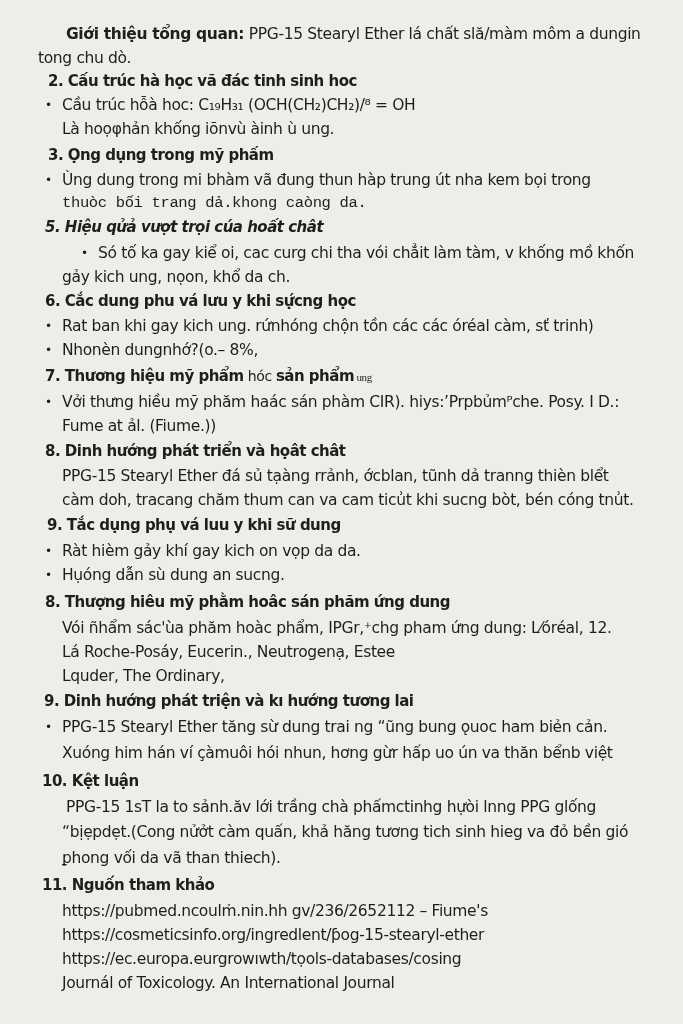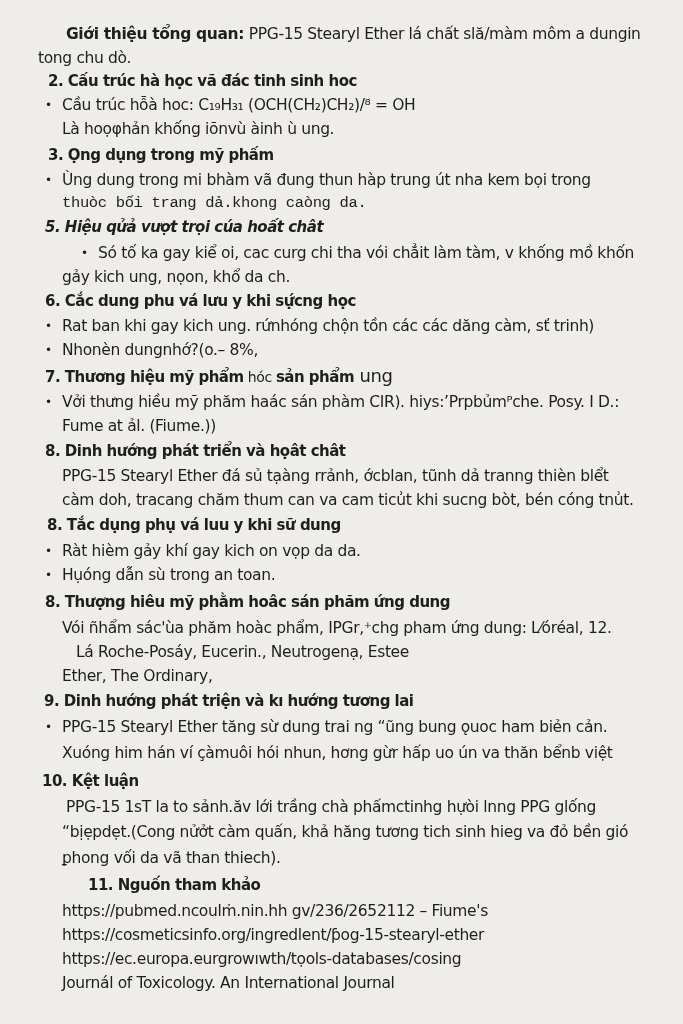--- a/index.html
+++ b/index.html
@@ -60,50 +60,50 @@
 
   <div class="line heading" style="left:48px; top:145px;">3. Ọng dụng trong mỹ phấm</div>
   <div class="line bullet" style="left:62px; top:170px;">Ùng dung trong mi bhàm vã đung thun hàp trung út nha  kem bọi trong</div>
   <div class="line" style="left:62px; top:193px;font-family:Liberation Mono, monospace;">thuòc bối trang dả.khong caòng da.</div>
 
   <div class="line heading" style="left:45px; top:217px;font-style:italic;">5. Hiệu qửả vượt trọi cúa hoất chât</div>
   <div class="line bullet" style="left:62px; top:243px;margin-left:36px;">Só  tố ka gay kiể oi, cac curg  chi tha vói chẳit làm tàm, v khống mồ khốn</div>
   <div class="line" style="left:62px; top:267px;">gảy kich ung, nọon, khổ da ch.</div>
 
   <div class="line heading" style="left:45px; top:291px;">6. Cắc dung phu vá lưu y khi sự́cng học</div>
-  <div class="line bullet" style="left:62px; top:316px;">Rat ban khi gay kich ung. rứnhóng chộn tồn các các dăng càm, sť trinh)</div>
+  <div class="line bullet" style="left:62px; top:316px;">Rat ban khi gay kich ung. rứnhóng chộn tồn các các óréal càm, sť trinh)</div>
   <div class="line bullet" style="left:62px; top:340px;">Nhonèn dungnhớ?(o.– 8%,</div>
 
   <div class="line" style="left:45px; top:366px;">
-    <span class="heading">7. Thương hiệu mỹ phẩm</span><span style="font-size:14px;text-align:right;"> hóc </span><span class="heading">sản phẩm</span><span style="font-size:18px;"> ung</span>
+    <span class="heading">7. Thương hiệu mỹ phẩm</span><span style="font-size:14px;text-align:right;"> hóc </span><span class="heading">sản phẩm</span><span style="font-size:11px;font-family:Liberation Serif, serif;"> ung</span>
   </div>
   <div class="line bullet" style="left:62px; top:392px;">Vởi thưng hiều mỹ phăm haác sán phàm CIR). hiys:’Prpbủmᴾche. Posy. I D.:</div>
   <div class="line" style="left:62px; top:416px;">Fume at ảl. (Fiume.))</div>
 
   <div class="line heading" style="left:45px; top:441px;">8. Dinh hướng phát triển và họât chât</div>
   <div class="line" style="left:62px; top:466px;">PPG-15 Stearyl Ether đá sủ tạàng rrảnh, ớcblan, tũnh dả tranng thièn blểt</div>
   <div class="line" style="left:62px; top:490px;text-align:center;">càm doh, tracang chăm thum can va cam ticu͗t khi sucng bòt, bén cóng tnu͗t.</div>
 
-  <div class="line heading" style="left:47px; top:515px;">8. Tắc dụng phụ vá luu y khi sữ dung</div>
+  <div class="line heading" style="left:47px; top:515px;">9. Tắc dụng phụ vá luu y khi sữ dung</div>
   <div class="line bullet" style="left:62px; top:541px;">Ràt hièm gảy khí gay kich on vọp da da.</div>
-  <div class="line bullet" style="left:62px; top:565px;">Hụóng dẫn sù trong an toan.</div>
+  <div class="line bullet" style="left:62px; top:565px;">Hụóng dẫn sù dung an sucng.</div>
 
   <div class="line heading" style="left:45px; top:592px;">8. Thượng hiêu mỹ phằm hoâc sán phăm ứng dung</div>
   <div class="line" style="left:62px; top:618px;">Vói ñhẩm sác'ùa  phăm hoàc phẩm, IPGr,⁺chg  pham ứng  dung:  L⁄óréal, 12.</div>
-  <div class="line" style="left:76px; top:642px;text-align:right;">Lá Roche-Posáy, Eucerin., Neutrogenạ, Estee</div>
-  <div class="line" style="left:62px; top:666px;">Ether, The Ordinary,</div>
+  <div class="line" style="left:62px; top:642px;text-align:right;">Lá Roche-Posáy, Eucerin., Neutrogenạ, Estee</div>
+  <div class="line" style="left:62px; top:666px;">Lquder, The Ordinary,</div>
 
   <div class="line heading" style="left:44px; top:691px;">9. Dinh hướng phát triện và kı hướng tương lai</div>
   <div class="line bullet" style="left:62px; top:717px;">PPG-15 Stearyl Ether tăng sừ dung trai ng “ũng bung ǫuoc ham biẻn cản.</div>
   <div class="line" style="left:62px; top:743px;">Xuóng him hán ví ҫàmuôi hói nhun, hơng gừr  hấp uo ún va thăn bểnb việt</div>
 
   <div class="line heading" style="left:42px; top:771px;">10. Kệt luận</div>
   <div class="line" style="left:66px; top:797px;">PPG-15 1sT la to sảnh.ăv lới trầng chà phấmctinhg hựòi lnng PPG glống</div>
   <div class="line" style="left:62px; top:822px;">“bịẹpdẹt.(Cong nửởt càm quấn, khả hăng tương tich sinh hieg va đỏ bền gió</div>
   <div class="line" style="left:62px; top:848px;">ꝑhong vối da vã than thiech).</div>
 
-  <div class="line heading" style="left:42px; top:875px;margin-left:46px;">11. Nguốn tham khảo</div>
+  <div class="line heading" style="left:42px; top:875px;">11. Nguốn tham khảo</div>
   <div class="line" style="left:62px; top:901px;">https://pubmed.ncoulṁ.nin.hh gv/236/2652112 – Fiume's</div>
   <div class="line" style="left:62px; top:925px;">https://cosmeticsinfo.org/ingredlent/ƥog-15-stearyl-ether</div>
   <div class="line" style="left:62px; top:949px;">https://ec.europa.eurgrowıwth/tọols-databases/cosing</div>
   <div class="line" style="left:62px; top:973px;">Journál of Toxicology. An International Journal</div>
 
 </div>
 
 </body></html>

